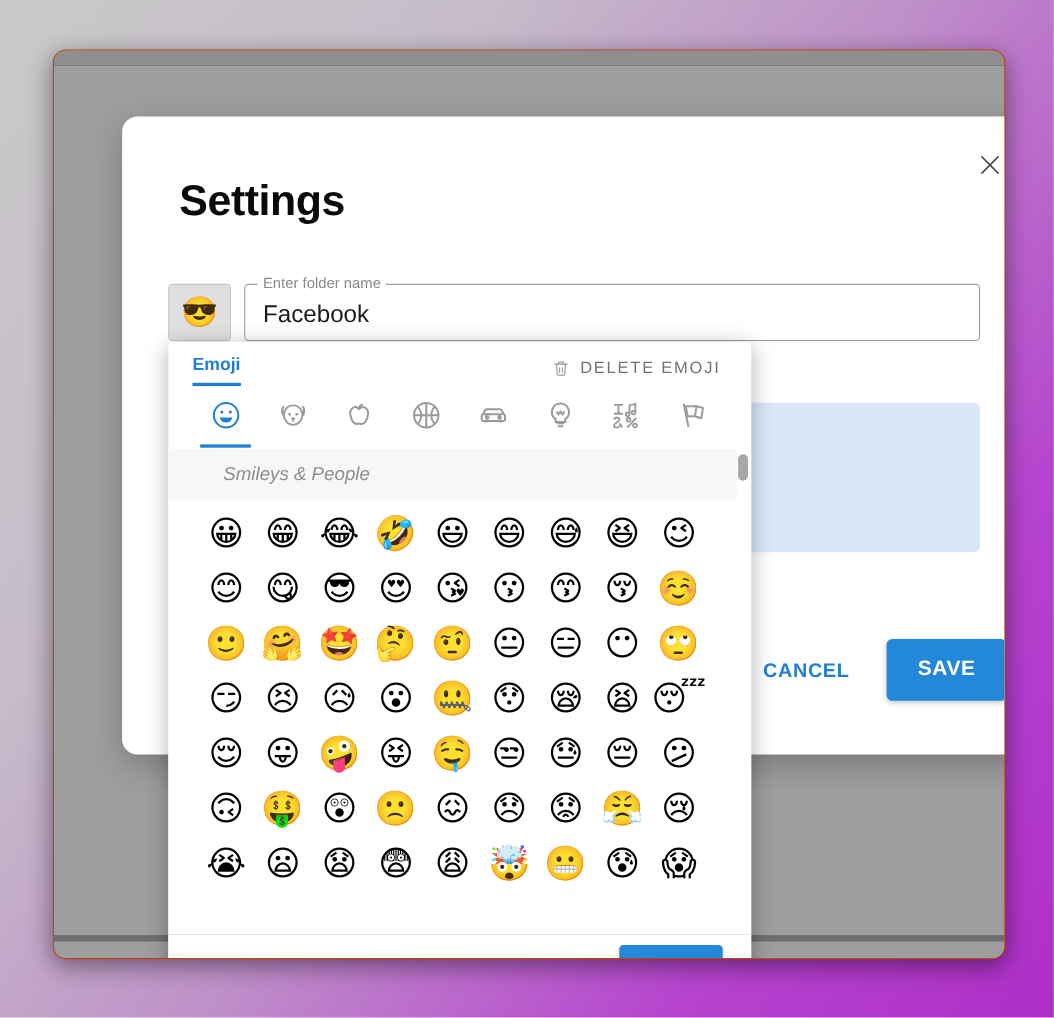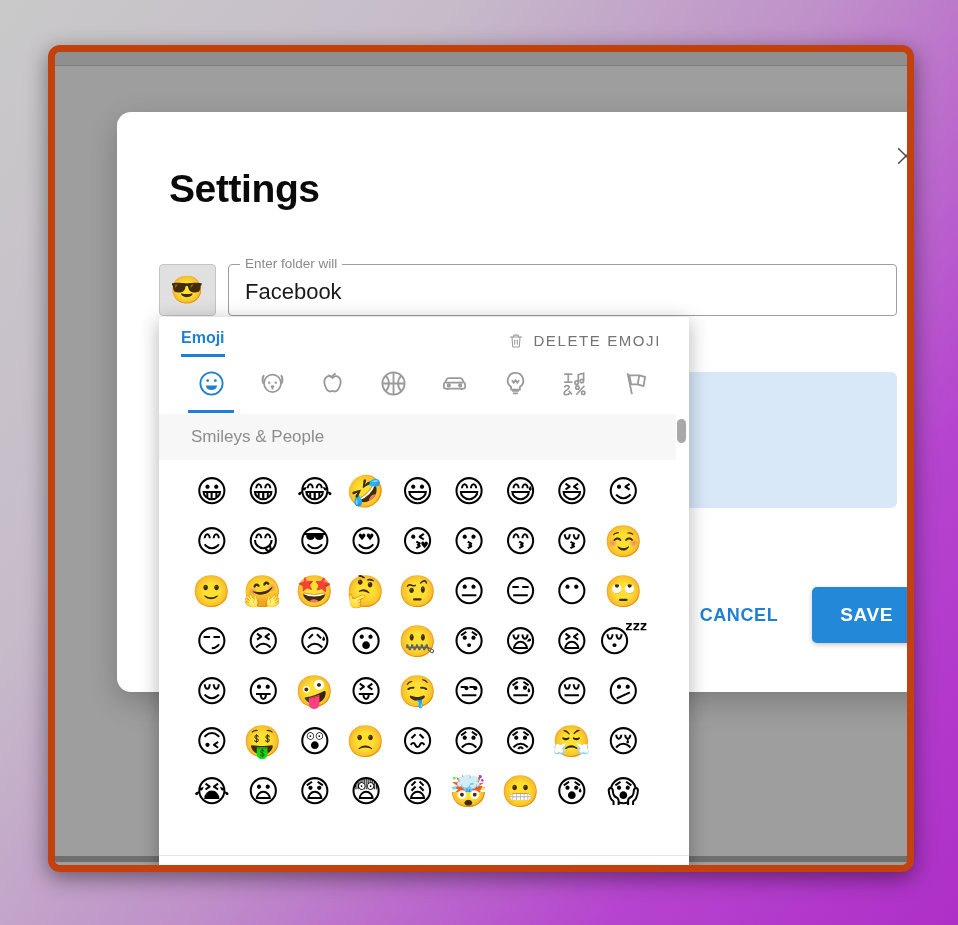--- a/index.html
+++ b/index.html
@@ -19,21 +19,21 @@
   }
 
   
   #app-window {
     position: absolute;
     left: 48px;
     top: 45px;
     width: 866px;
     height: 827px;
     background: #9a9a9a;
-    border: 7px solid #c2410c;
+    border: 1px solid #c2410c;
     border-radius: 12px;
     box-shadow: 0 6px 22px rgba(0,0,0,0.45);
     overflow: hidden;
   }
   #window-topbar {
     position: absolute;
     left: 0; top: 0; right: 0;
     height: 14px;
     background: #8f8f8f;
     border-bottom: 1px solid #7d7d7d;
@@ -292,24 +292,25 @@
     flex: 1 1 auto;
     position: relative;
     overflow: hidden;
     background: #fff;
   }
   #group-header {
     height: 46px;
     background: #f7f7f7;
     display: flex;
     align-items: center;
-    padding-left: 32px;
+    padding-left: 50px;
     font-size: 17px;
     color: #8d8d8d;
     margin-right: 13px;
+    font-style: italic;
   }
   #emoji-grid {
     padding: 6px 0 0 0;
     margin-right: 13px;
   }
   .emoji-row {
     display: flex;
     padding: 0 27px;
   }
   .emoji-cell {
@@ -397,21 +398,21 @@
         <line x1="4" y1="4" x2="20" y2="20"></line>
         <line x1="20" y1="4" x2="4" y2="20"></line>
       </svg>
     </div>
 
     <div id="dialog-title">Settings</div>
 
     <div id="emoji-trigger">😎</div>
 
     <div id="folder-field">
-      <span id="folder-legend">Enter folder will</span>
+      <span id="folder-legend">Enter folder name</span>
       <span id="folder-value">Facebook</span>
     </div>
 
     <div id="info-banner">
       <div id="info-banner-text">folders that will be</div>
     </div>
 
     <div id="dialog-actions">
       <button id="dialog-cancel">CANCEL</button>
       <button id="dialog-save">SAVE</button>

